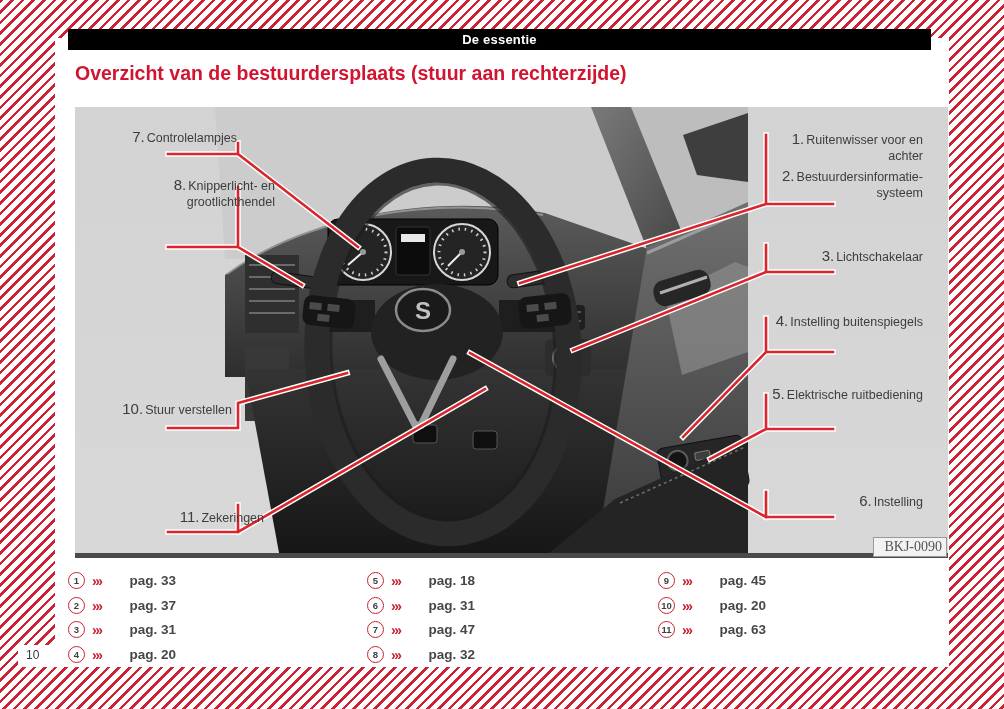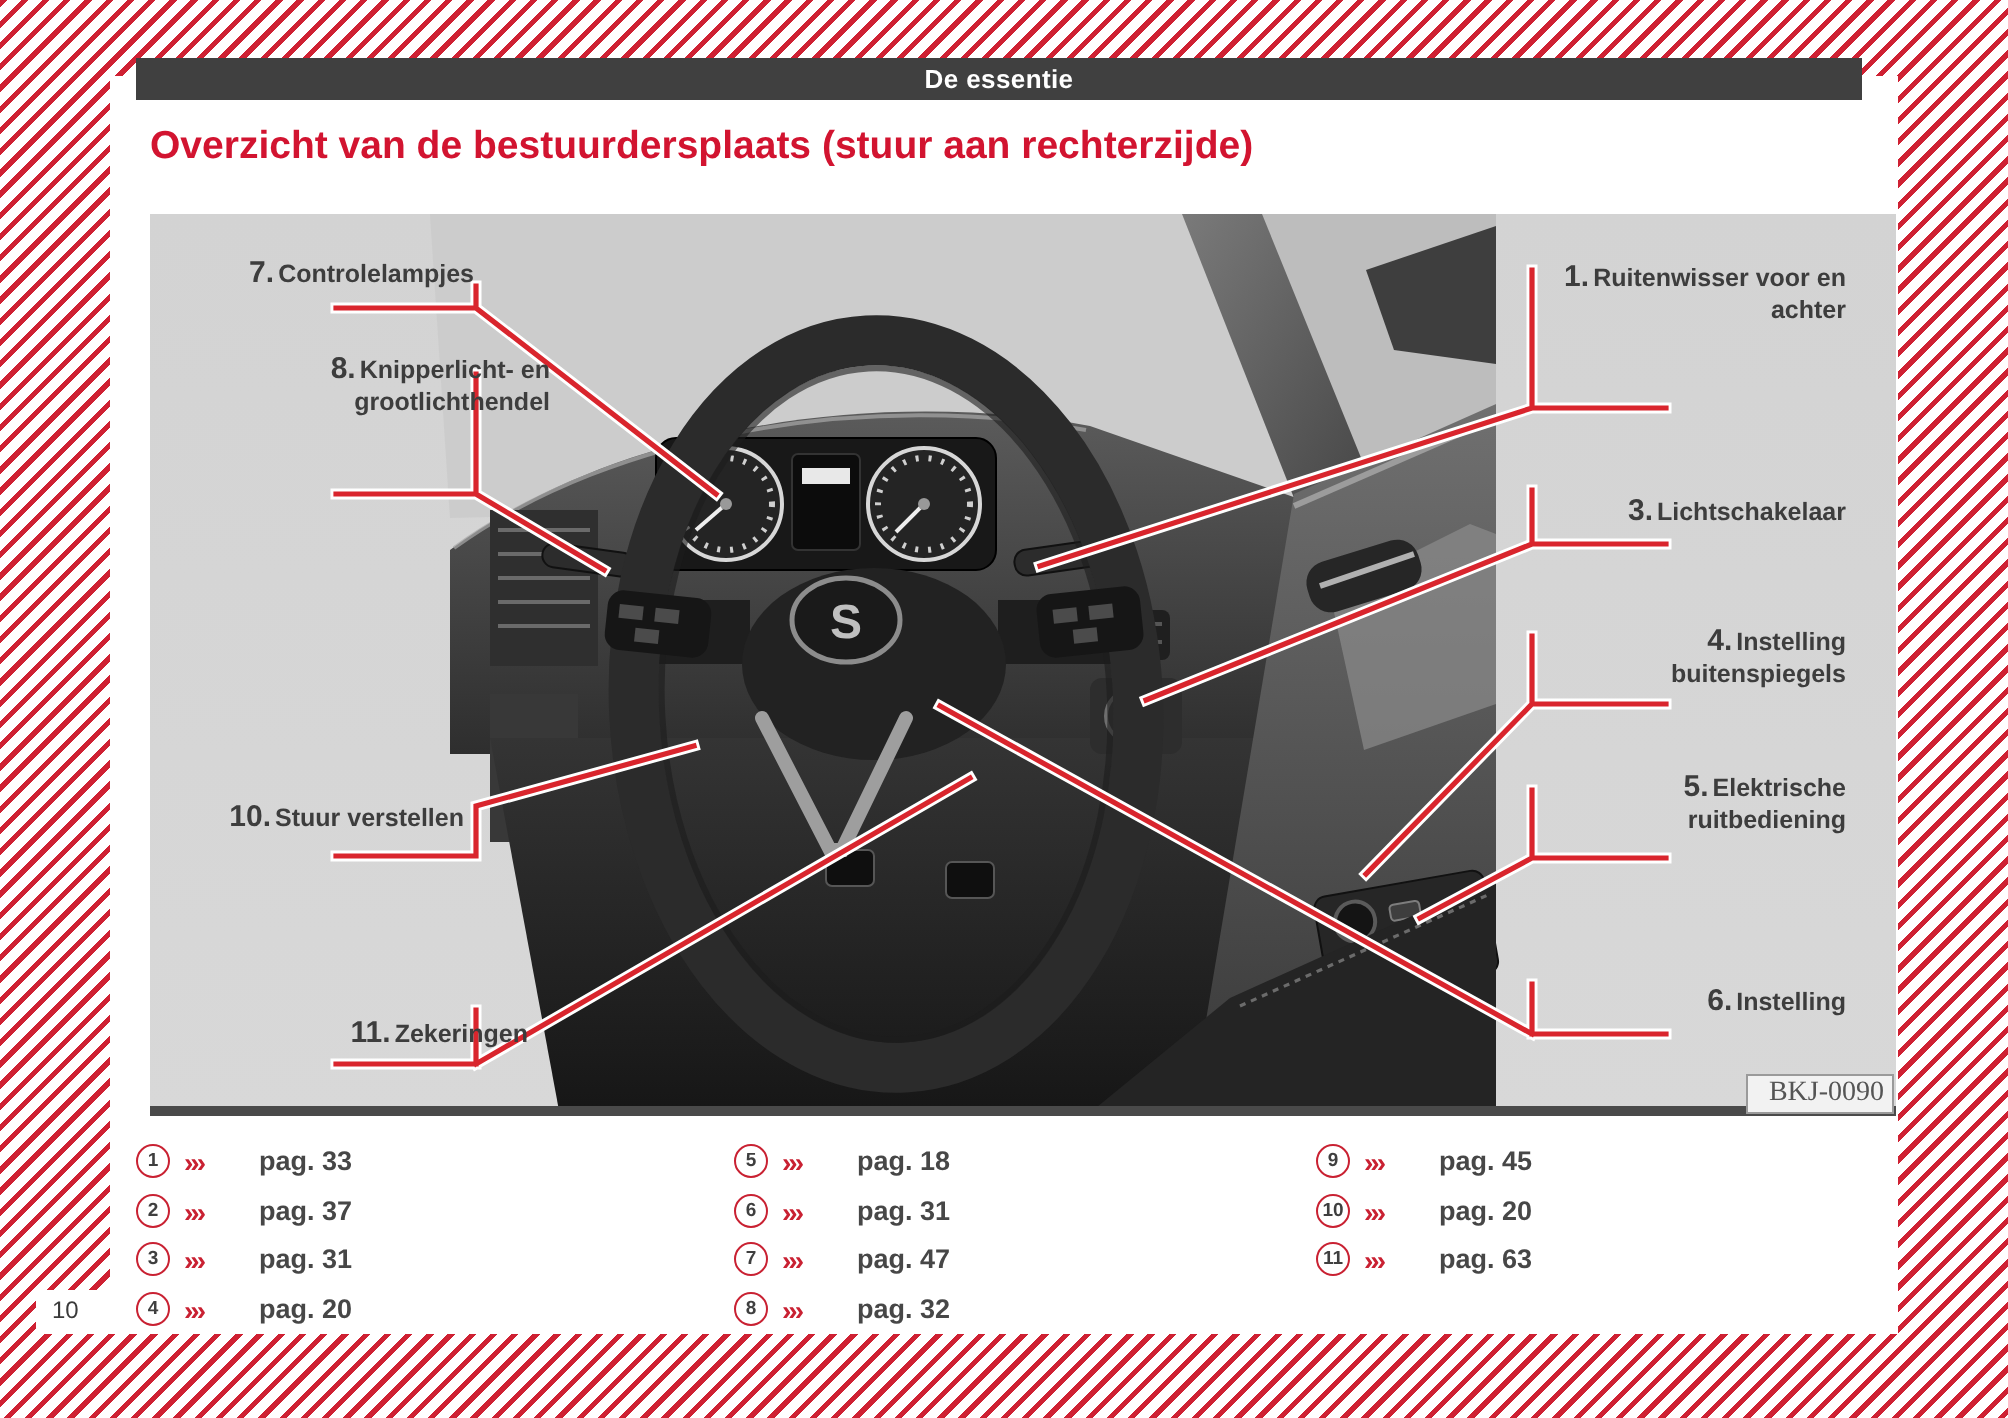--- a/index.html
+++ b/index.html
@@ -5,34 +5,34 @@
   html,body{margin:0;padding:0;}
   body{
     width:1004px;height:709px;position:relative;overflow:hidden;
     font-family:"Liberation Sans",sans-serif;
     background:repeating-linear-gradient(135deg,#cf2133 0,#cf2133 2.6px,#ffffff 2.6px,#ffffff 7.5px);
   }
   .sheet{position:absolute;left:55px;top:38px;width:894px;height:629px;background:#ffffff;}
   .pageno-tab{position:absolute;left:18px;top:645px;width:45px;height:22px;background:#ffffff;}
   .pageno{position:absolute;left:26px;top:648px;font-size:12px;color:#3a3a3a;}
   .header-bar{
-    position:absolute;left:68px;top:29px;width:863px;height:21px;background:#404040;
+    position:absolute;left:68px;top:29px;width:863px;height:21px;background:#000000;
     display:flex;align-items:center;justify-content:center;
   }
   .header-bar span{color:#ffffff;font-weight:bold;font-size:13px;letter-spacing:.2px;}
   .title{
     position:absolute;left:75px;top:62px;width:860px;
     color:#d21430;font-weight:bold;font-size:19.5px;
   }
   .photo{
     position:absolute;left:75px;top:107px;width:873px;height:451px;
     background:linear-gradient(#d3d3d3,#d8d8d8);overflow:hidden;
   }
   .photo svg{position:absolute;left:0;top:0;z-index:1;}
-  .lbl{position:absolute;z-index:2;color:#3d3d3d;font-weight:bold;font-size:12.5px;line-height:16px;}
+  .lbl{position:absolute;z-index:2;color:#3d3d3d;font-weight:normal;font-size:12.5px;line-height:16px;}
   .lbl-left{text-align:right;width:120px;}
   .lbl-right{text-align:right;width:152px;}
   .lbl-num{font-size:15px;padding-right:2px;}
   .img-code{
     position:absolute;right:1px;bottom:1px;z-index:2;background:#f2f2f2;border:1px solid #9a9a9a;
     font-size:14px;color:#555;padding:1px 4px 1px 10px;font-family:Liberation Serif, serif;
   }
   .ref{position:absolute;display:flex;align-items:center;gap:7px;}
   .ref-circle{
     width:15px;height:15px;border:1.6px solid #c92132;border-radius:50%;
@@ -200,20 +200,23 @@
   <div class="lbl lbl-left" style="top:294px;right:716px">
     <span class="lbl-num">10.</span><span>Stuur verstellen</span>
   </div>
   <div class="lbl lbl-left" style="top:402px;right:684px">
     <span class="lbl-num">11.</span><span>Zekeringen</span>
   </div>
 
   <div class="lbl lbl-right" style="top:24px;left:696px">
     <span class="lbl-num">1.</span><span>Ruitenwisser voor en achter</span>
   </div>
+  <div class="lbl lbl-right" style="top:61px;left:696px">
+    <span class="lbl-num">2.</span><span>Bestuurdersinformatie-systeem</span>
+  </div>
   <div class="lbl lbl-right" style="top:141px;left:696px">
     <span class="lbl-num">3.</span><span>Lichtschakelaar</span>
   </div>
   <div class="lbl lbl-right" style="top:206px;left:696px">
     <span class="lbl-num">4.</span><span>Instelling buitenspiegels</span>
   </div>
   <div class="lbl lbl-right" style="top:279px;left:696px">
     <span class="lbl-num">5.</span><span>Elektrische ruitbediening</span>
   </div>
   <div class="lbl lbl-right" style="top:386px;left:696px">

